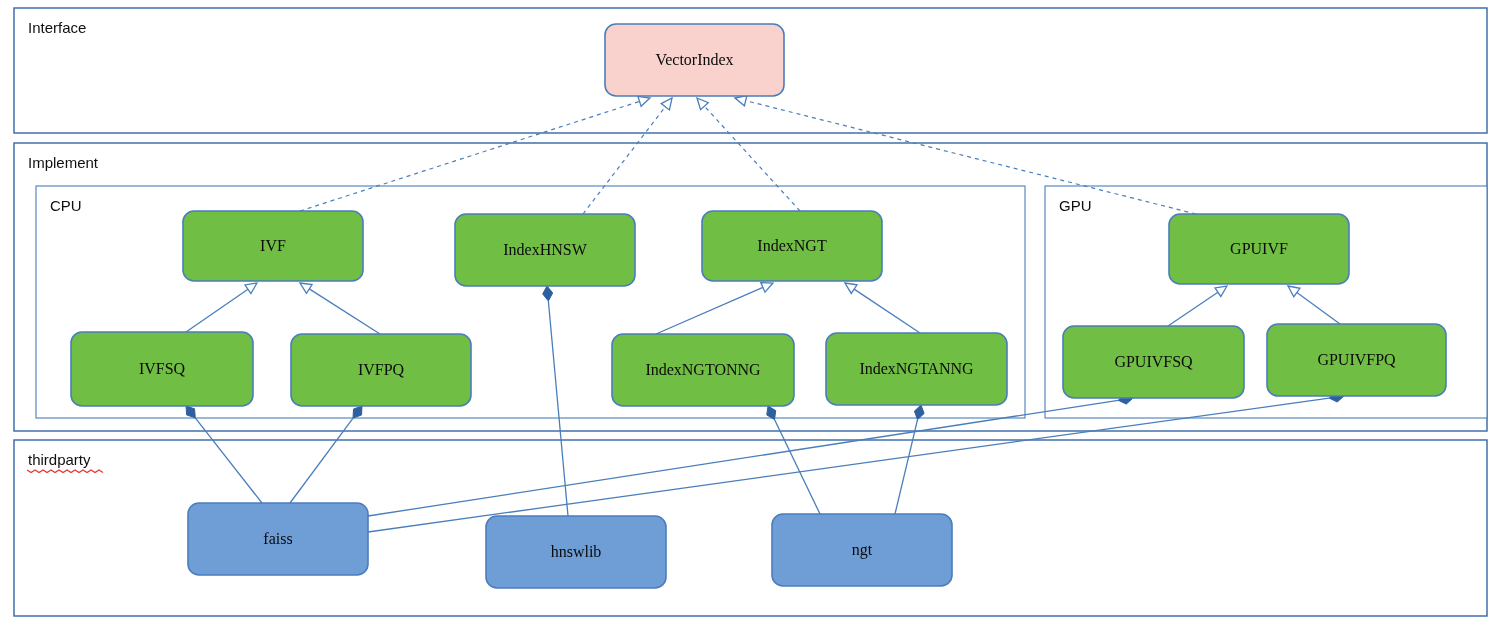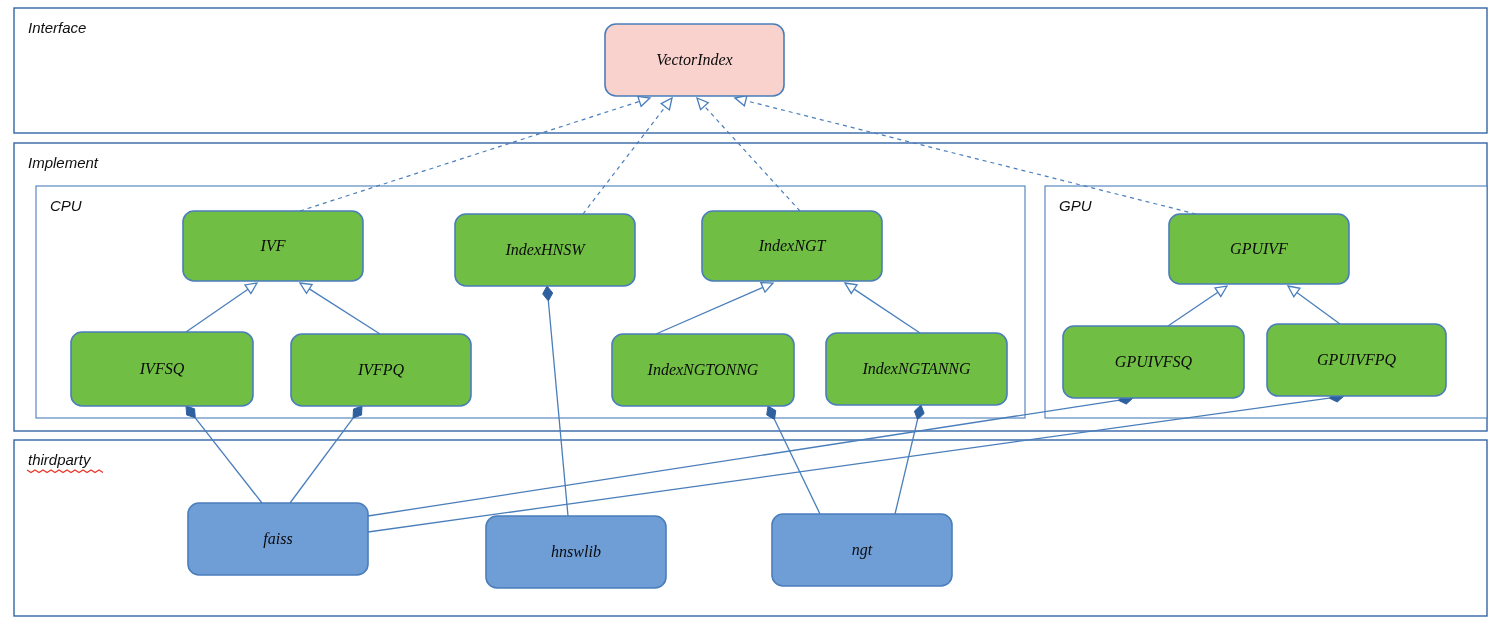--- a/index.html
+++ b/index.html
@@ -10,21 +10,20 @@
   body {
     width: 1503px;
     height: 628px;
     font-family: "Liberation Sans", sans-serif;
     overflow: hidden;
   }
   #diagram-root {
     position: relative;
     width: 1503px;
     height: 628px;
-    font-style: italic;
   }
   svg.canvas {
     position: absolute;
     left: 0;
     top: 0;
     width: 1503px;
     height: 628px;
   }
   .group-label {
     font-family: "Liberation Sans", sans-serif;

